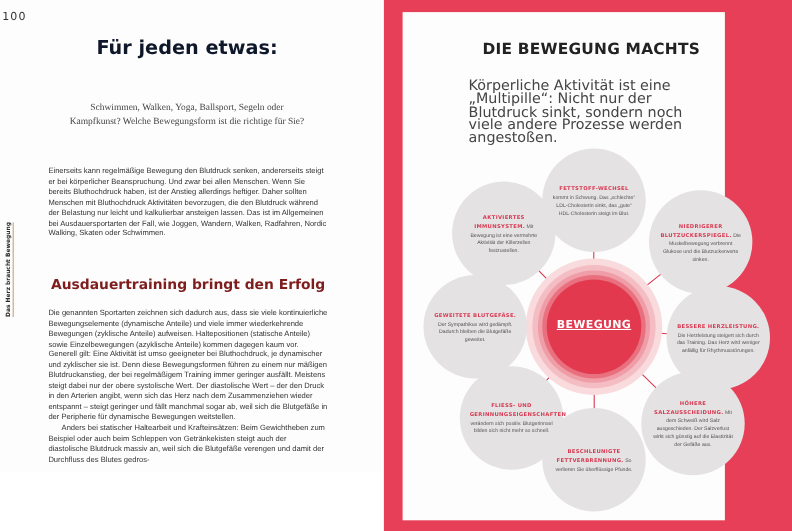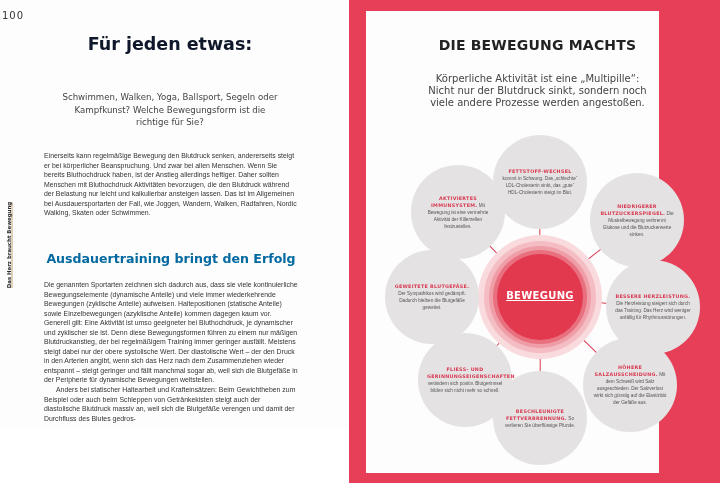--- a/index.html
+++ b/index.html
@@ -5,33 +5,33 @@
   * { box-sizing: border-box; margin: 0; padding: 0; }
   html, body { width: 720px; height: 483px; overflow: hidden; background: #ffffff; }
   body { position: relative; font-family: "DejaVu Sans", sans-serif; color: #2b2b2b; }
 
   
   .left-page { position: absolute; left: 0; top: 0; width: 348px; height: 429px; background: #fdfdfd; }
   .page-number { position: absolute; left: 2px; top: 10px; font-size: 10px; letter-spacing: 1px; color: #333; font-family: "DejaVu Sans", sans-serif; }
   .side-tab { position: absolute; left: 3px; top: 200px; width: 12px; height: 90px; }
   .side-tab span { position: absolute; left: 50%; top: 50%; transform: translate(-50%,-50%) rotate(-90deg); white-space: nowrap; font-size: 5.4px; font-weight: bold; color: #2b2b2b; border-bottom: 1px solid #c7a27a; }
   .main-title { position: absolute; left: 40px; width: 260px; top: 34px; text-align: center; font-size: 17.5px; font-weight: bold; line-height: 21px; color: #0f172a; }
-  .intro { position: absolute; left: 60px; width: 220px; top: 91px; text-align: center; font-size: 8.6px; line-height: 12.6px; color: #444; }
+  .intro { position: absolute; left: 60px; width: 220px; top: 91px; text-align: center; font-size: 8.6px; line-height: 12.6px; color: #444; font-family: Liberation Serif, serif; }
   .body-text { position: absolute; left: 44px; width: 254px; font-family: "Liberation Sans", sans-serif; font-size: 6.9px; line-height: 9.55px; color: #333; text-align: left; }
   .body-text p { margin: 0; }
   .body-text p.indent { text-indent: 12px; }
   .para1 { top: 151px; }
-  .subhead { position: absolute; left: 44px; width: 254px; top: 251px; text-align: center; font-size: 12.6px; font-weight: bold; color: #0369a1; }
+  .subhead { position: absolute; left: 44px; width: 254px; top: 251px; text-align: center; font-size: 12.6px; font-weight: bold; color: #7f1d1d; }
   .para2 { top: 280px; }
 
   
   .right-page { position: absolute; left: 349px; top: 0; width: 371px; height: 483px; background: #e63f57; }
   .right-inner { position: absolute; left: 17px; top: 11px; width: 293px; height: 462px; background: #fdfdfd; }
   .box-title { position: absolute; left: 0; width: 343px; top: 26px; text-align: center; font-size: 14px; font-weight: bold; letter-spacing: 0.2px; color: #222; }
-  .box-intro { position: absolute; left: 60px; width: 223px; top: 62px; text-align: center; font-size: 10px; line-height: 11.8px; color: #444; }
+  .box-intro { position: absolute; left: 60px; width: 223px; top: 62px; font-size: 13px; line-height: 11.8px; color: #444; }
 
   .diagram { position: absolute; left: 0; top: 0; width: 343px; height: 462px; }
   .connector { position: absolute; background: #d83a52; height: 1.4px; transform-origin: 0 50%; }
   .halo { position: absolute; border-radius: 50%; }
   .center-label { position: absolute; color: #fff; font-weight: bold; font-size: 10px; letter-spacing: 0.3px; text-align: center; text-decoration: underline; }
 
   .bubble { position: absolute; width: 94px; height: 94px; border-radius: 50%; background: #e4e2e3; display: flex; align-items: center; justify-content: center; text-align: center; }
   .bubble .inner { width: 76px; font-family: "Liberation Sans", sans-serif; font-size: 4.7px; line-height: 7px; color: #555; }
   .bubble .hl { color: #d83a52; font-weight: bold; font-family: "DejaVu Sans", sans-serif; font-size: 4.8px; letter-spacing: 0.3px; }
 </style>

